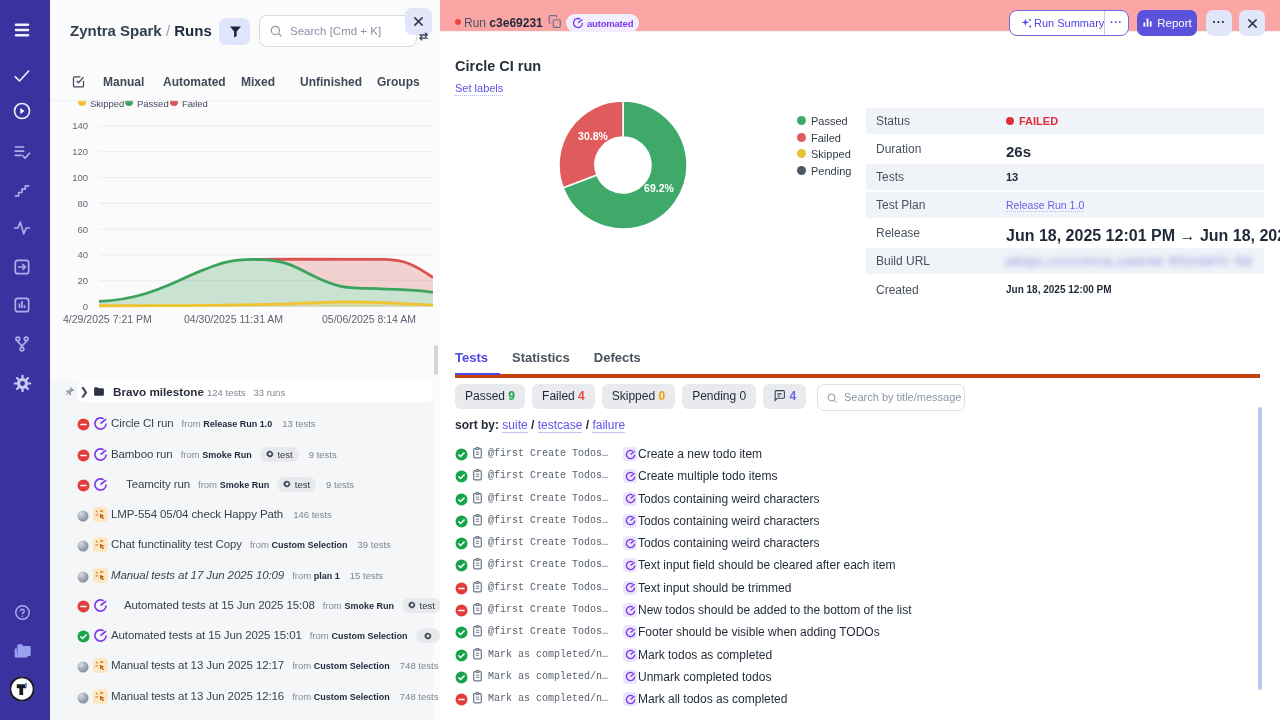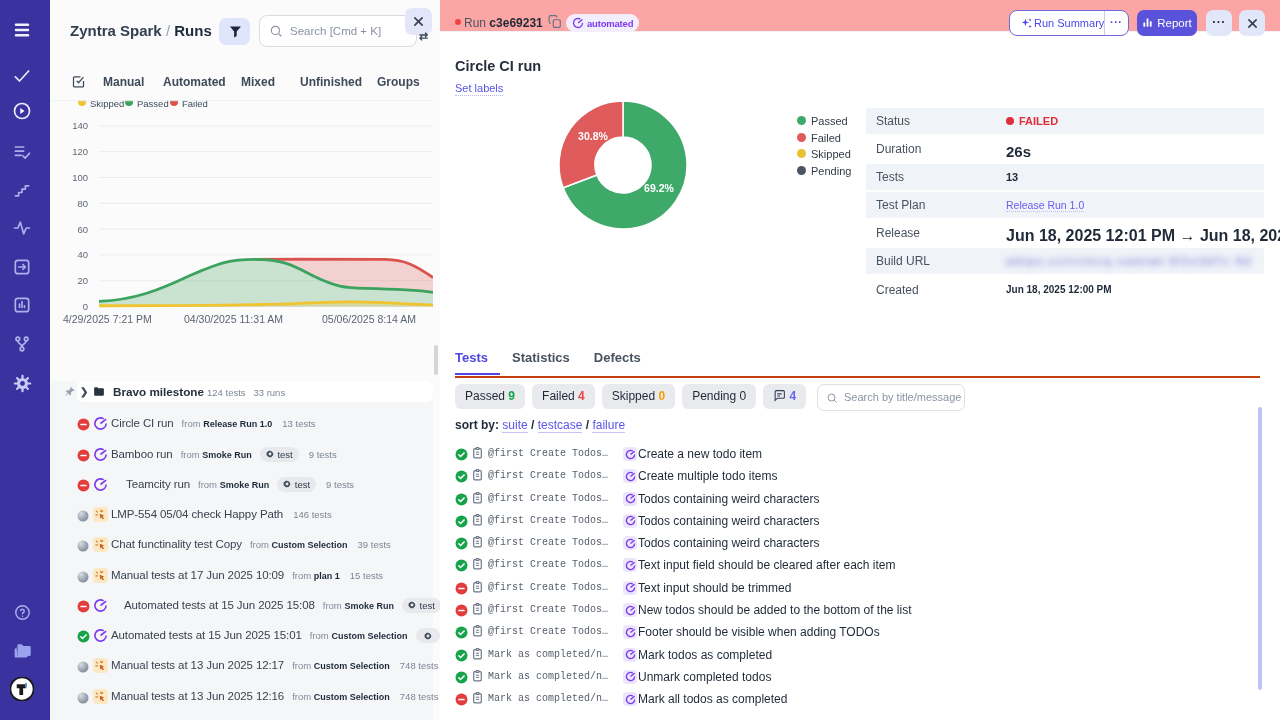--- a/index.html
+++ b/index.html
@@ -40,21 +40,21 @@
 .btn-x { position:absolute; left:803px; top:10px; width:26px; height:26px; background:#e2e6f9; border-radius:7px; text-align:center; color:#1f2937; line-height:26px; font-size:14px;}
 .runname { position:absolute; left:20px; top:58px; font-size:14.5px; font-weight:bold; color:#27303c; }
 .setlabels { position:absolute; left:20px; top:82px; font-size:11px; color:#5b54e8; border-bottom:1px dotted #b9b5f5; padding-bottom:1px;}
 
 .infotable { position:absolute; left:431px; top:108px; width:398px; }
 .irow { position:relative; width:398px; height:25.8px; margin-bottom:2.3px; }
 .irow.alt { background:#f0f3f8; }
 .ilabel { position:absolute; left:10px; top:6px; font-size:12px; color:#48525f; }
 .ival { position:absolute; left:140px; top:6.5px; font-size:10.5px; color:#1f2937; font-weight:bold; white-space:nowrap; }
 
-.rtabs { position:absolute; left:20px; top:350px; width:805px; border-bottom:2px solid #c2410c; height:28px; font-size:13px; font-weight:bold; color:#49535f;}
+.rtabs { position:absolute; left:20px; top:350px; width:805px; border-bottom:4px solid #c2410c; height:28px; font-size:13px; font-weight:bold; color:#49535f;}
 .rtab-active { color:#4f46e5; border-bottom:2.5px solid #4f46e5; padding-bottom:8px; padding-right:12px; }
 .chips { position:absolute; left:20px; top:384px; height:25px; }
 .chip { display:inline-block; background:#e9eaee; height:25px; border-radius:6px; font-size:12px; color:#1f2937; font-weight:500; padding:5px 10px 0 10px; margin-right:7px;}
 .chip b.g { color:#16a34a; } .chip b.r { color:#ef4444; } .chip b.o { color:#f59e0b; }
 .searchsm { position:absolute; left:362px; top:0px; width:148px; height:27px; border:1px solid #dcdfe5; border-radius:7px; background:#fff; font-size:11px; color:#8b95a4; line-height:25px; padding-left:26px; white-space:nowrap; overflow:hidden;}
 .sortby { position:absolute; left:20px; top:418px; font-size:12px; color:#1f2937; font-weight:bold; }
 .sortby a { color:#5b54e8; font-weight:normal; border-bottom:1px solid #c6c2f6; text-decoration:none;}
 .tests { position:absolute; left:20px; top:443px; width:800px; }
 .trow { position:relative; height:22.3px; }
 .suitemono { font-family:"Liberation Mono", monospace; font-size:10px; color:#57606c; }
@@ -236,21 +236,21 @@
             </defs>
             <circle cx="12" cy="12" r="11" fill="url(#bg1)"></circle>
           </svg></span>
       <span style="margin-left:3px;width:15px;height:15px;flex:none;"><svg width="15" height="15" viewBox="0 0 20 20">
             <rect x="0" y="0" width="20" height="20" rx="5" fill="#fce8c5"></rect>
             <path d="M9 9l6 2.4-2.4 1 2.2 2.8-1.6 1.2-2.2-2.8-1.4 2z" fill="#c2611b"></path>
             <g stroke="#d98324" stroke-width="1.6" stroke-linecap="round">
               <path d="M4.5 5.5l1.4 1.4M10.5 4v2M4 10.5h2M13 5l-1.2 1.2"></path>
             </g>
           </svg></span>
-      <span class="rowtitle" style="margin-left:3px;white-space:nowrap;">Manual tests at 17 Jun 2025 10:09</span>
+      <span class="rowtitle" style="margin-left:3px;white-space:nowrap;font-style:italic;">Manual tests at 17 Jun 2025 10:09</span>
         <span class="fromtx" style="margin-left:8px;white-space:nowrap;">from&nbsp;<span class="fromname">plan 1</span></span>
         <span class="ntests" style="margin-left:10px;">15 tests</span>
       </div>
       <div class="runrow" style="top:213px">
       <span style="margin-left:27px;width:13px;height:13px;flex:none;"><svg width="13" height="13" viewBox="0 0 24 24">
             <circle cx="12" cy="12" r="11" fill="#e23c3c"></circle>
             <rect x="6" y="10.4" width="12" height="3.2" rx="1.6" fill="#fff"></rect>
           </svg></span>
       <span style="margin-left:3px;width:15px;height:15px;flex:none;"><svg width="15" height="15" viewBox="0 0 24 24" fill="none" stroke="#7c3aed" stroke-width="2.6">
             <path d="M21 12a9 9 0 1 1-4-7.5"></path>

